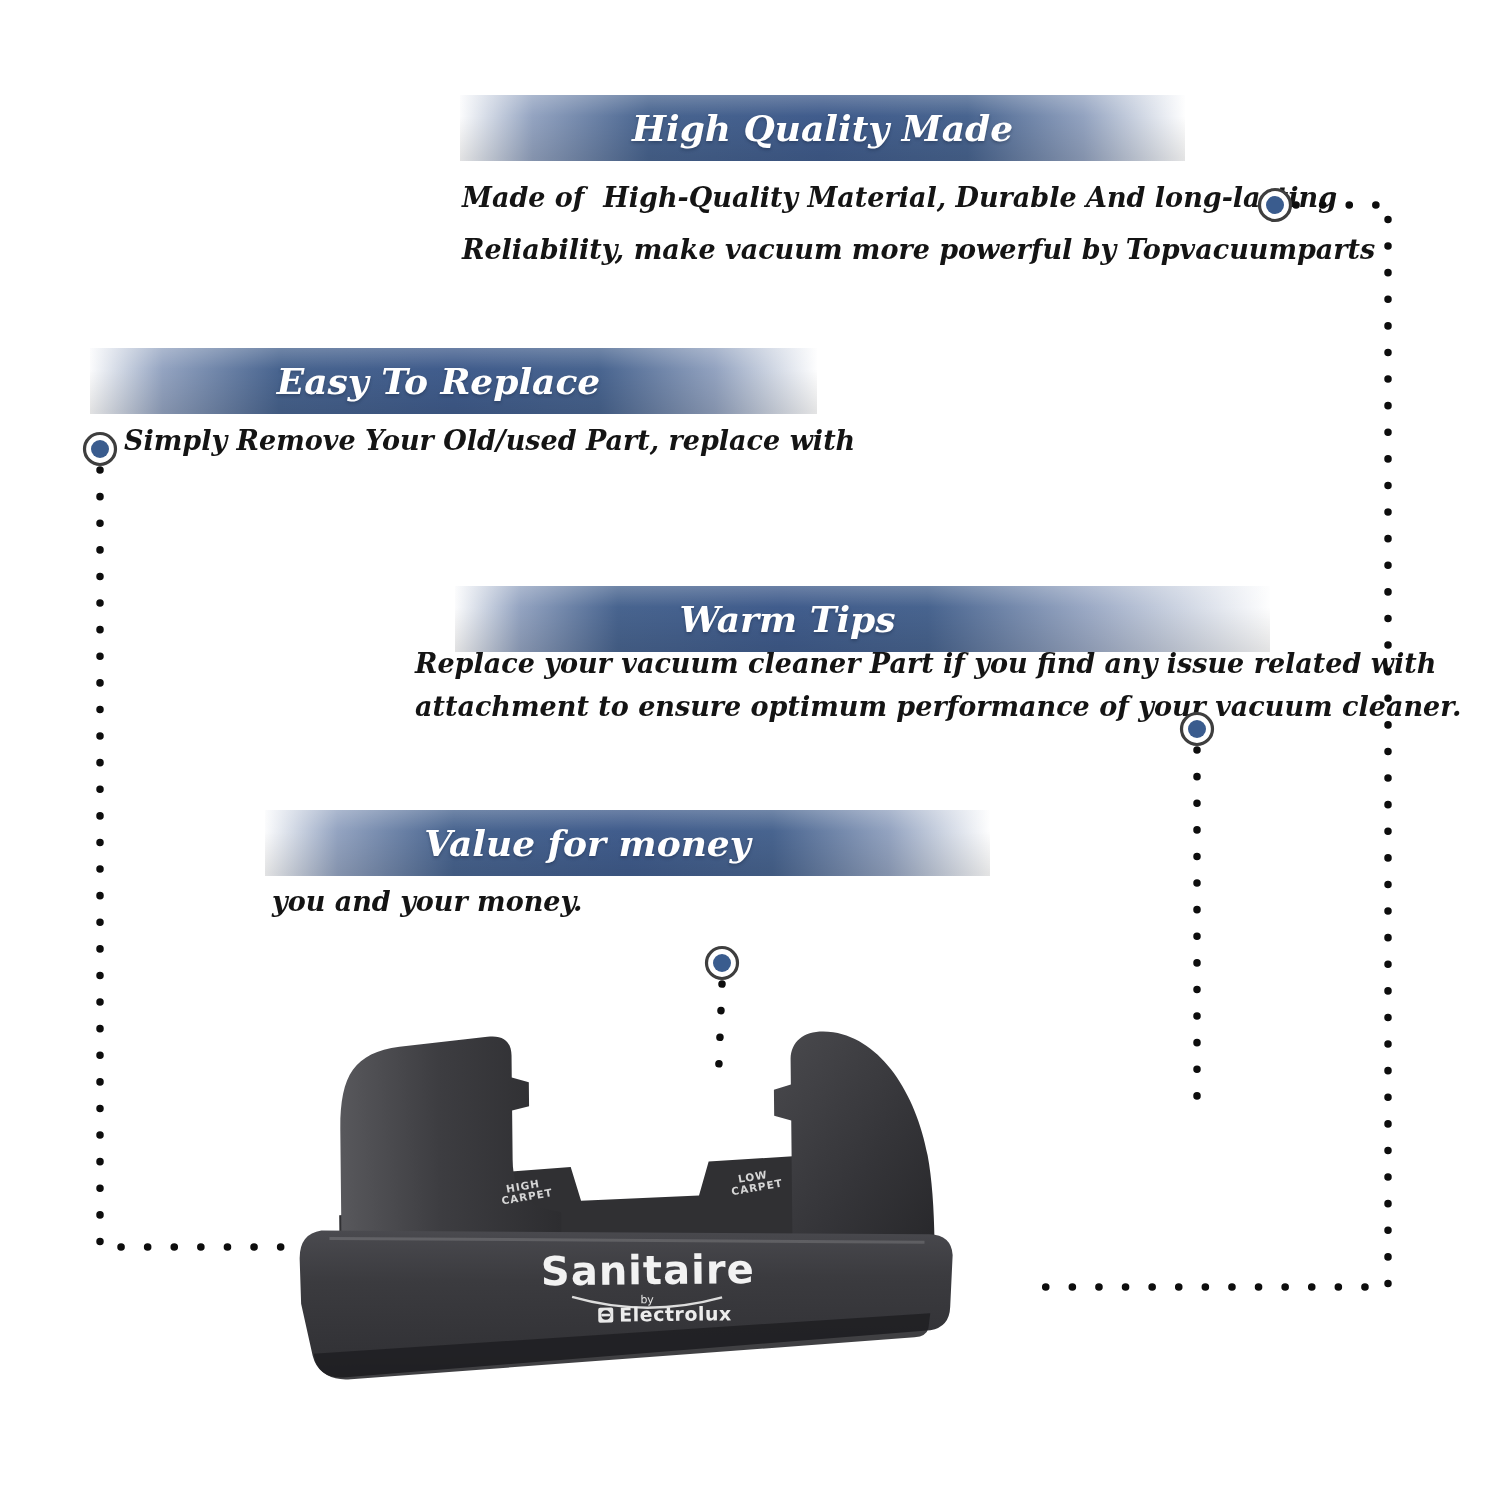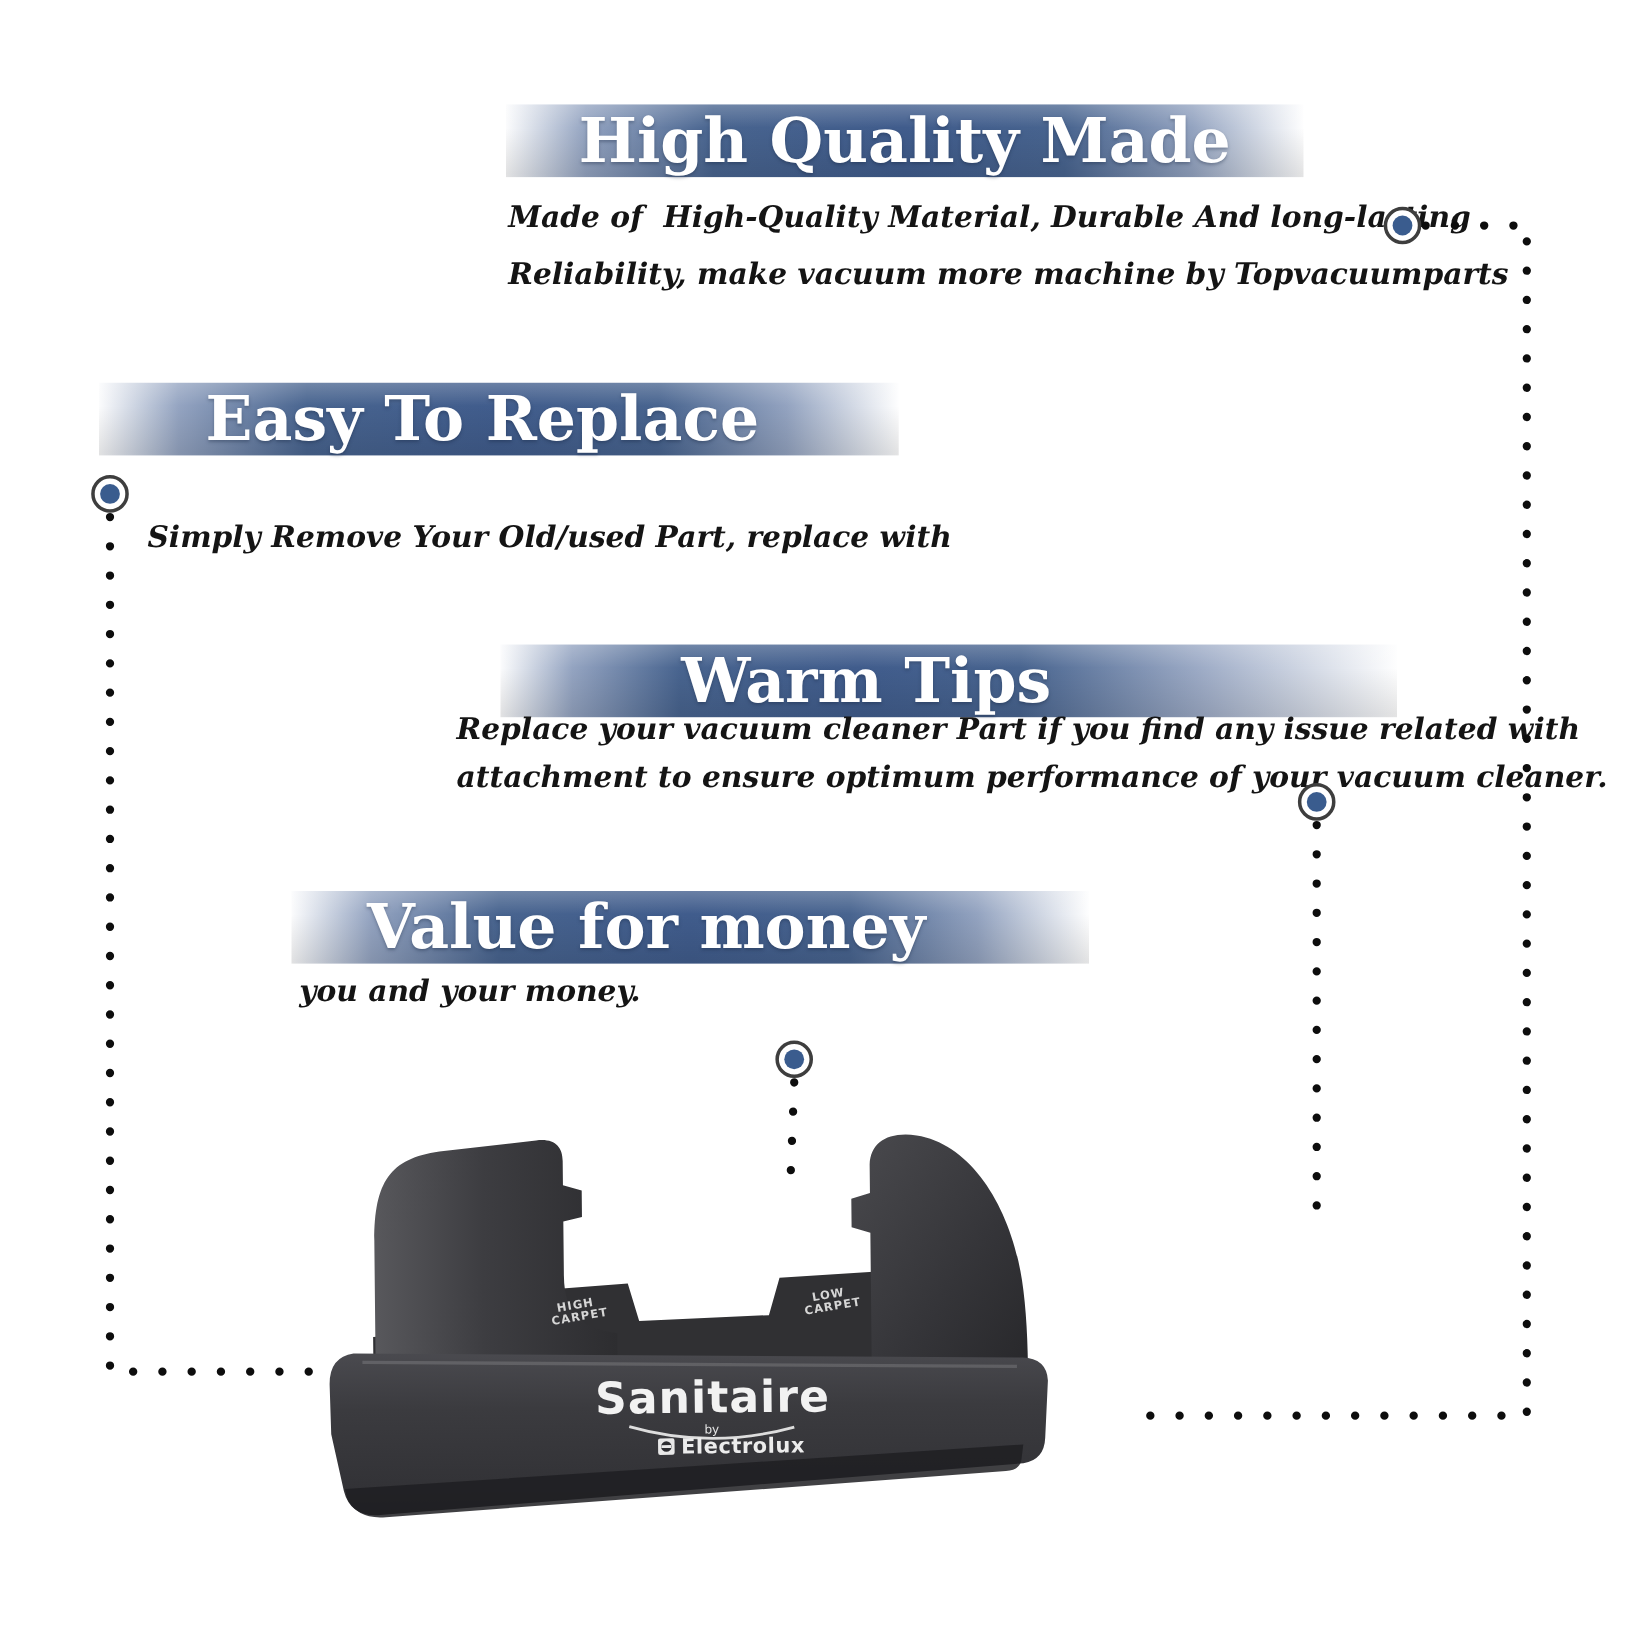--- a/index.html
+++ b/index.html
@@ -23,22 +23,22 @@
       #93a3c0 86%,
       rgba(248,249,251,0.15) 100%);
   }
   .banner::after{
     content:"";position:absolute;inset:0;
     background:linear-gradient(180deg,rgba(255,255,255,0.22),rgba(255,255,255,0) 32%,rgba(0,0,0,0.10) 95%);
     pointer-events:none;
   }
   .banner .banner-title{
     position:relative;left:var(--shift,0px);z-index:2;
-    font-weight:bold;
-    font-size:56px;color:#ffffff;
+    font-style:italic;font-weight:bold;
+    font-size:36px;color:#ffffff;
     text-shadow:0 2px 3px rgba(20,35,60,0.35);
     white-space:nowrap;
   }
   .b1{left:460px;top:95px;width:725px;}
   .b2{left:90px;top:348px;width:727px;--shift:-15px;}
   .b3{left:455px;top:586px;width:815px;--shift:-75px;
       background:linear-gradient(90deg,
         rgba(240,242,246,0.25) 0%,
         #94a4c1 8%,
         #48648f 20%,
@@ -49,21 +49,21 @@
   .b4{left:265px;top:810px;width:725px;--shift:-40px;}
 
   
   .body-text{
     position:absolute;
     font-style:italic;font-weight:bold;
     color:#141414;font-size:27px;
   }
   .body-line{white-space:pre;}
   .t1{left:462px;top:172px;line-height:52px;}
-  .t2{left:134px;top:418px;line-height:45px;margin-top:48px;}
+  .t2{left:124px;top:418px;line-height:45px;}
   .t3{left:415px;top:642px;width:880px;text-align:center;line-height:43px;}
   .t4{left:272px;top:878px;line-height:47px;}
 
   
   .connectors{position:absolute;left:0;top:0;pointer-events:none;}
   .dotline{fill:none;stroke:#0d0d0d;stroke-width:7.5;
            stroke-linecap:round;stroke-dasharray:0.1 26.5;}
   .marker-outer{fill:#ffffff;stroke:#3e3e3e;stroke-width:3.2;}
   .marker-inner{fill:#3a5c8e;}
 
@@ -80,21 +80,21 @@
 </head>
 <body>
 
 <div class="canvas">
 
   <div class="banner b1">
     <span class="banner-title">High Quality Made</span>
   </div>
   <div class="body-text t1">
     <div class="body-line">Made of  High-Quality Material, Durable And long-lasting</div>
-    <div class="body-line">Reliability, make vacuum more machine by Topvacuumparts</div>
+    <div class="body-line">Reliability, make vacuum more powerful by Topvacuumparts</div>
   </div>
 
   <div class="banner b2">
     <span class="banner-title">Easy To Replace</span>
   </div>
   <div class="body-text t2">
     <div class="body-line">Simply Remove Your Old/used Part, replace with</div>
   </div>
 
   <div class="banner b3">

